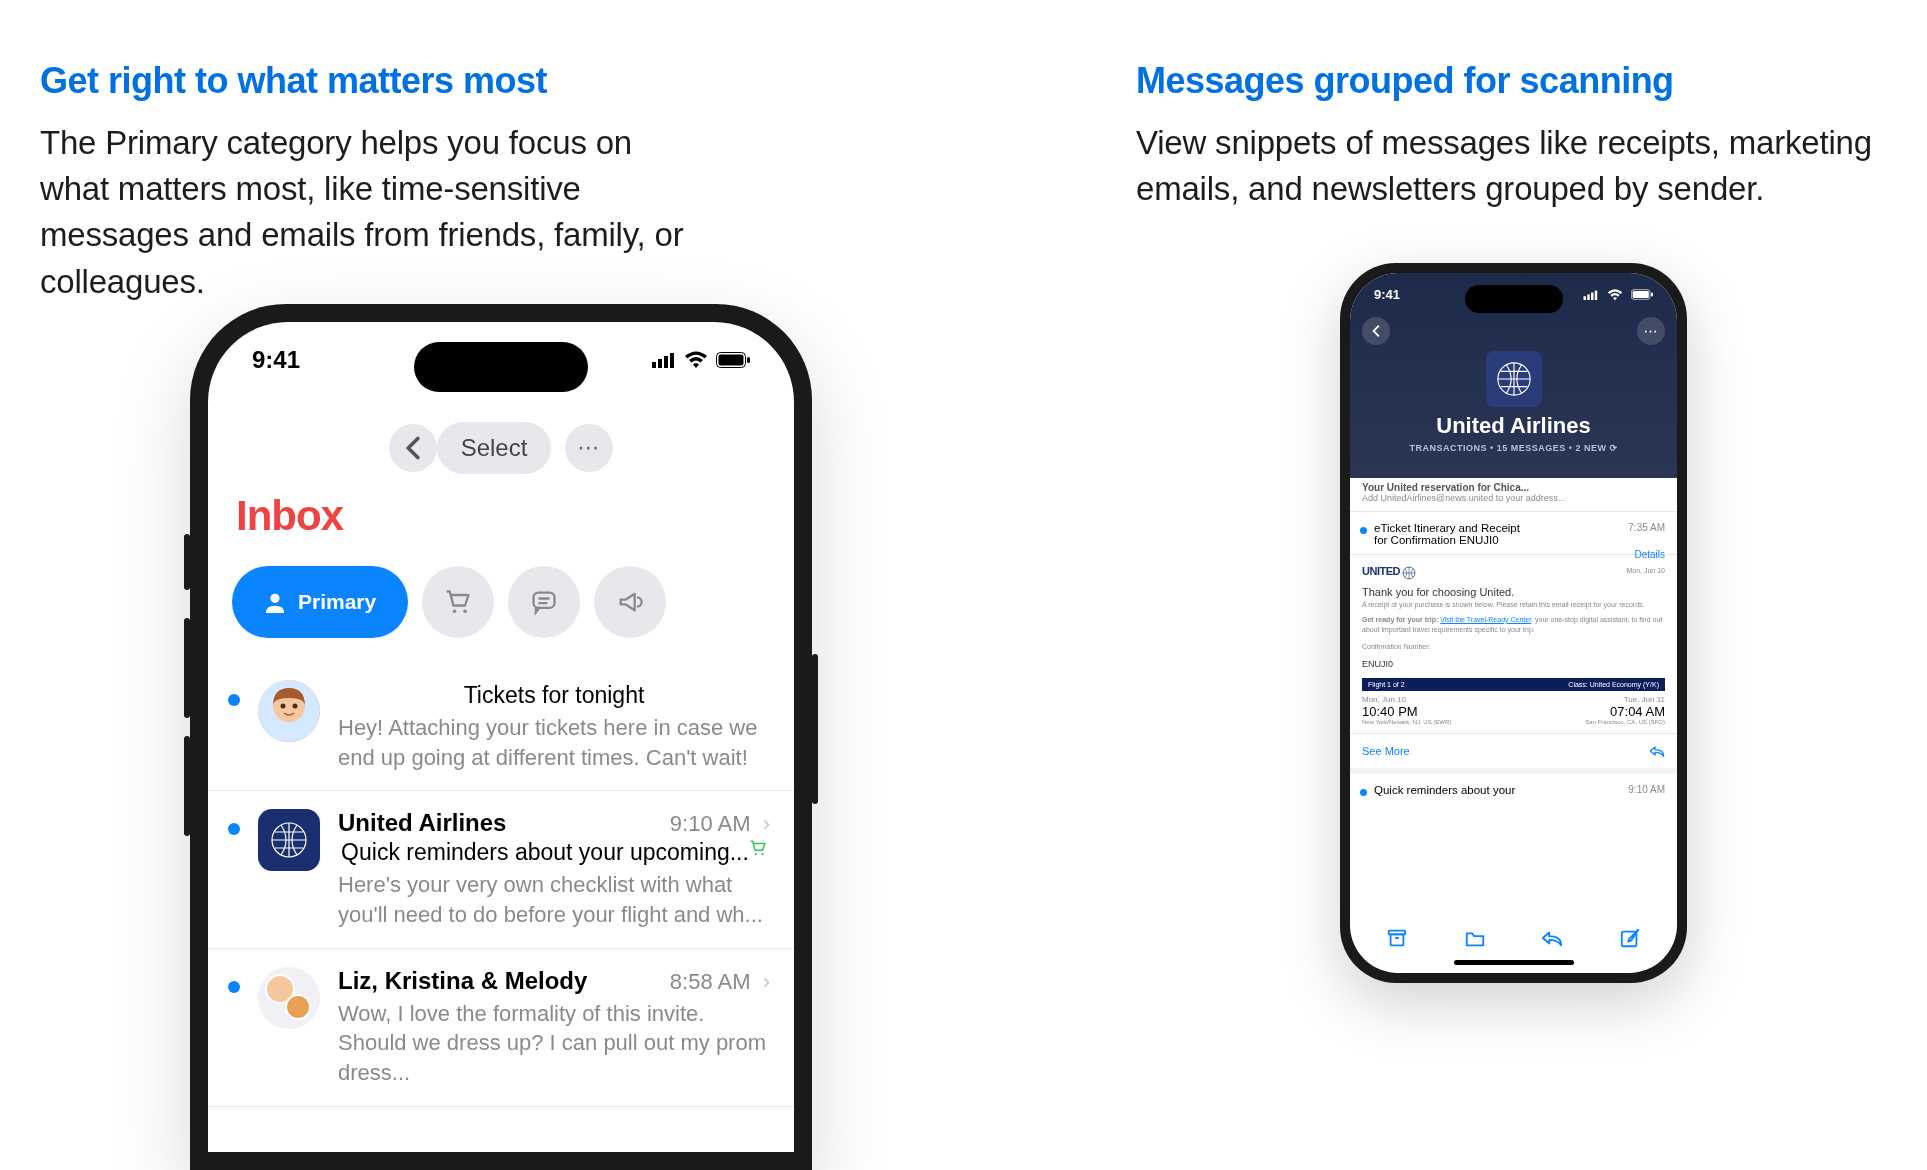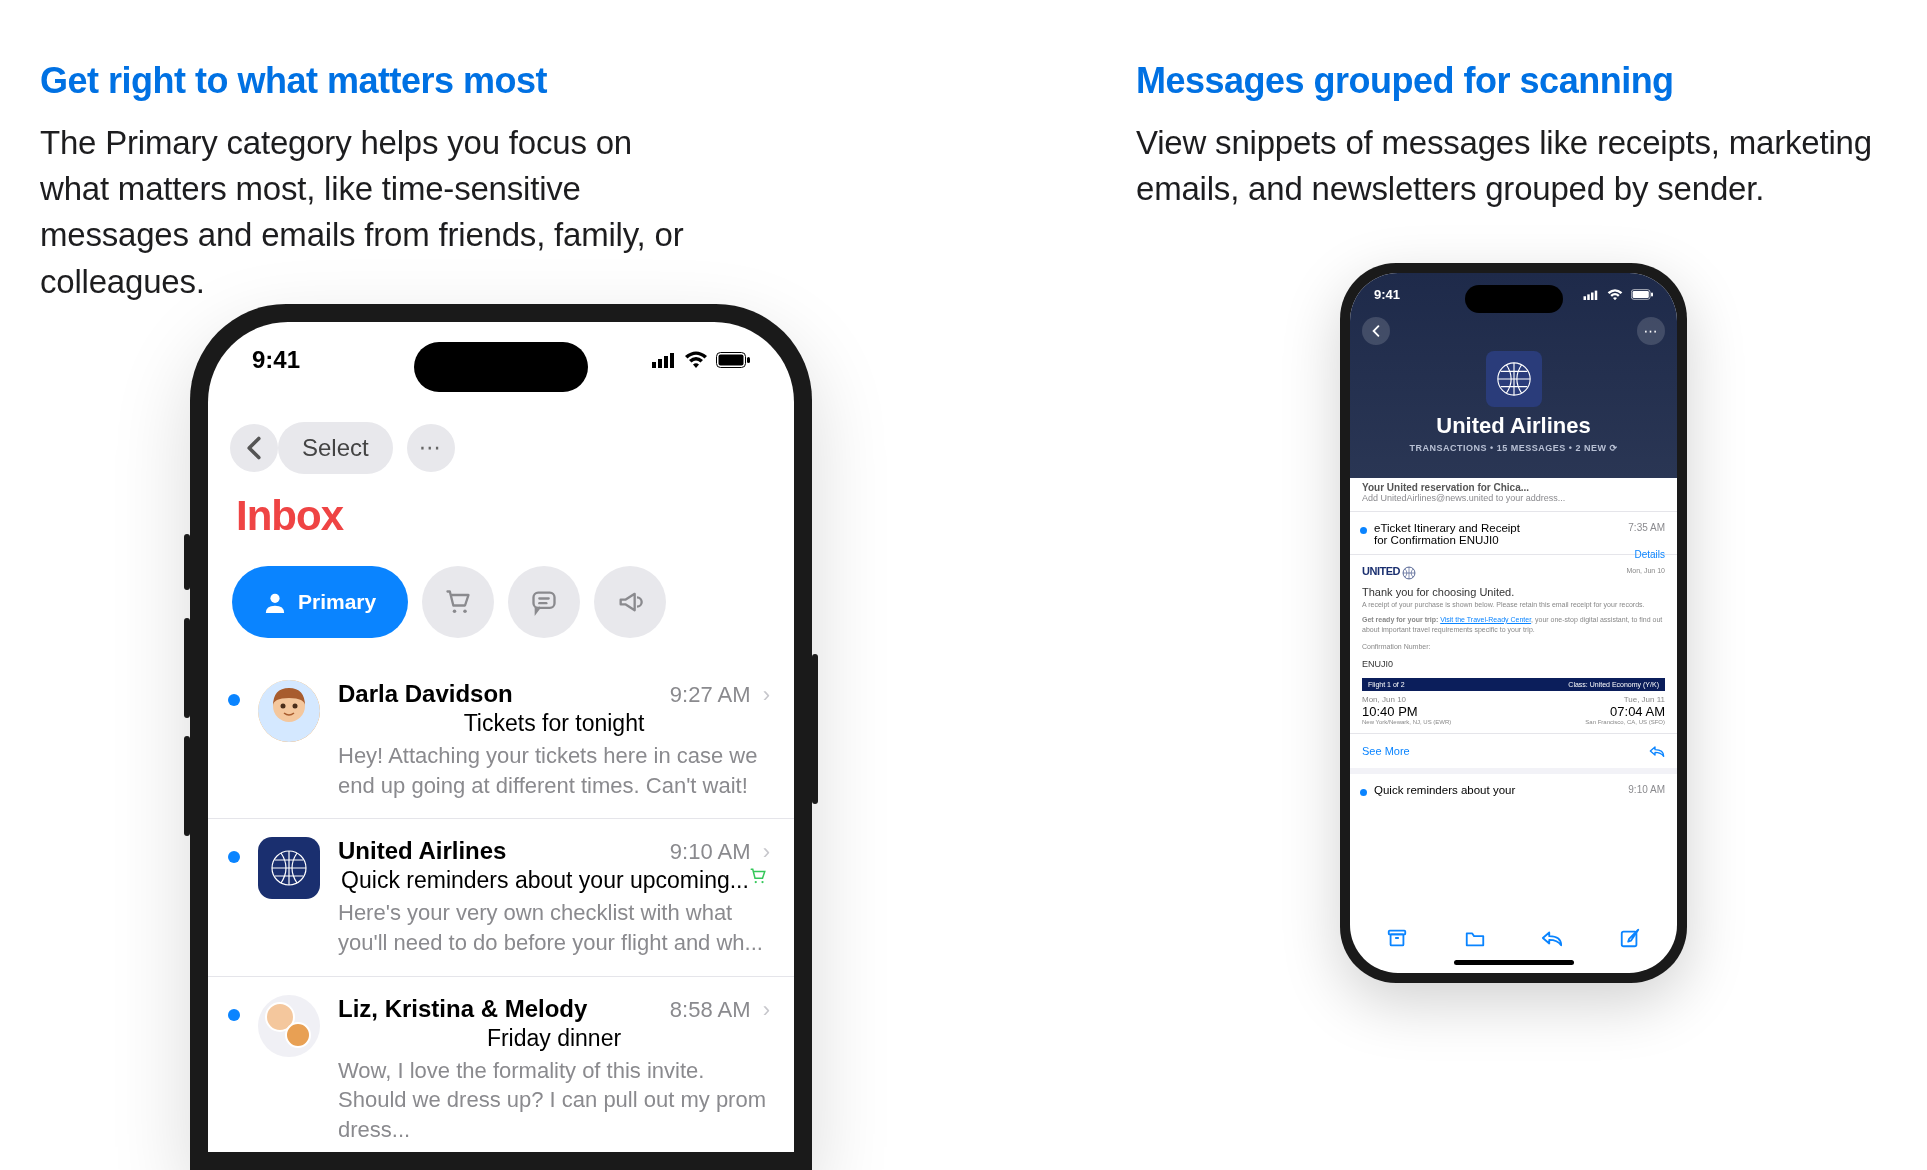--- a/index.html
+++ b/index.html
@@ -16,21 +16,21 @@
 .phone1-notch { position: absolute; top: 20px; left: 50%; transform: translateX(-50%); width: 174px; height: 50px; background: #000; border-radius: 40px; z-index: 10; }
 .phone1-side-btn { position: absolute; background: #1a1a1a; border-radius: 4px; }
 .phone1-side-btn.b1 { left: -6px; top: 230px; width: 6px; height: 56px; }
 .phone1-side-btn.b2 { left: -6px; top: 314px; width: 6px; height: 100px; }
 .phone1-side-btn.b3 { left: -6px; top: 432px; width: 6px; height: 100px; }
 .phone1-side-btn.b4 { right: -6px; top: 350px; width: 6px; height: 150px; }
 
 .p1-statusbar { position: absolute; top: 24px; left: 0; right: 0; display: flex; justify-content: space-between; padding: 0 44px; font-weight: 700; font-size: 24px; color: #000; }
 .status-right { display: flex; align-items: center; gap: 8px; }
 
-.p1-topbar { position: absolute; top: 100px; left: 0; right: 0; display: flex; justify-content: flex-start; align-items: center; padding: 0 22px; }
+.p1-topbar { position: absolute; top: 100px; left: 0; right: 0; display: flex; justify-content: center; align-items: center; padding: 0 22px; }
 .back-btn { width: 48px; height: 48px; border-radius: 50%; background: #e8e8ec; display: flex; align-items: center; justify-content: center; }
 .topbar-right { display: flex; align-items: center; gap: 14px; }
 .select-pill { background: #e8e8ec; border-radius: 26px; padding: 12px 24px; font-size: 24px; font-weight: 500; color: #444; }
 .more-btn { width: 48px; height: 48px; border-radius: 50%; background: #e8e8ec; display: flex; align-items: center; justify-content: center; font-size: 22px; color: #666; letter-spacing: 2px; }
 
 .p1-title { position: absolute; top: 170px; left: 28px; font-size: 42px; font-weight: 800; color: #ef4444; letter-spacing: -1px; }
 
 .p1-tabs { position: absolute; top: 244px; left: 24px; right: 24px; display: flex; gap: 14px; }
 .tab-primary { background: #0a84ff; color: #fff; border-radius: 36px; padding: 18px 32px; display: flex; align-items: center; gap: 12px; font-size: 21px; font-weight: 600; }
 .tab-icon { width: 72px; height: 72px; border-radius: 50%; background: #e8e8ec; display: flex; align-items: center; justify-content: center; }
@@ -181,24 +181,20 @@
               <svg width="62" height="62" viewBox="0 0 62 62">
                 <circle cx="31" cy="31" r="31" fill="#d4e8ff"></circle>
                 <circle cx="31" cy="26" r="16" fill="#f4c79d"></circle>
                 <path d="M15 26 Q15 8 31 8 Q47 8 47 26 Q47 18 31 18 Q15 18 15 26" fill="#a85c2e"></path>
                 <circle cx="25" cy="26" r="2.5" fill="#4b2e1a"></circle>
                 <circle cx="37" cy="26" r="2.5" fill="#4b2e1a"></circle>
                 <path d="M26 33 Q31 37 36 33" fill="none" stroke="#a85c2e" stroke-width="1.5"></path>
               </svg>
             </div>
             <div class="content">
-              <div class="row1">
-                <span class="sender">Darla Davidson</span>
-                <span class="time">9:27 AM <span class="chev">›</span></span>
-              </div>
               <div class="subject">
                 <span>Tickets for tonight</span>
               </div>
               <div class="preview">Hey! Attaching your tickets here in case we end up going at different times. Can't wait!</div>
             </div>
           </div>
           <div class="mailrow">
             <div class="dot"></div>
             <div class="avatar ua">
               <svg width="40" height="40" viewBox="0 0 40 40">
@@ -227,23 +223,20 @@
             <div class="avatar group">
               <svg width="62" height="62" viewBox="0 0 62 62">
                 <circle cx="22" cy="22" r="14" fill="#f4c79d" stroke="#fff" stroke-width="2"></circle>
                 <circle cx="40" cy="40" r="12" fill="#e8a054" stroke="#fff" stroke-width="2"></circle>
               </svg>
             </div>
             <div class="content">
               <div class="row1">
                 <span class="sender">Liz, Kristina &amp; Melody</span>
                 <span class="time">8:58 AM <span class="chev">›</span></span>
-              </div>
-              <div class="subject">
-                <span>Friday dinner</span>
               </div>
               <div class="preview">Wow, I love the formality of this invite. Should we dress up? I can pull out my prom dress...</div>
             </div>
           </div>
         </div>
     </div>
   </div>
 </div>
 
 <div class="phone2">

